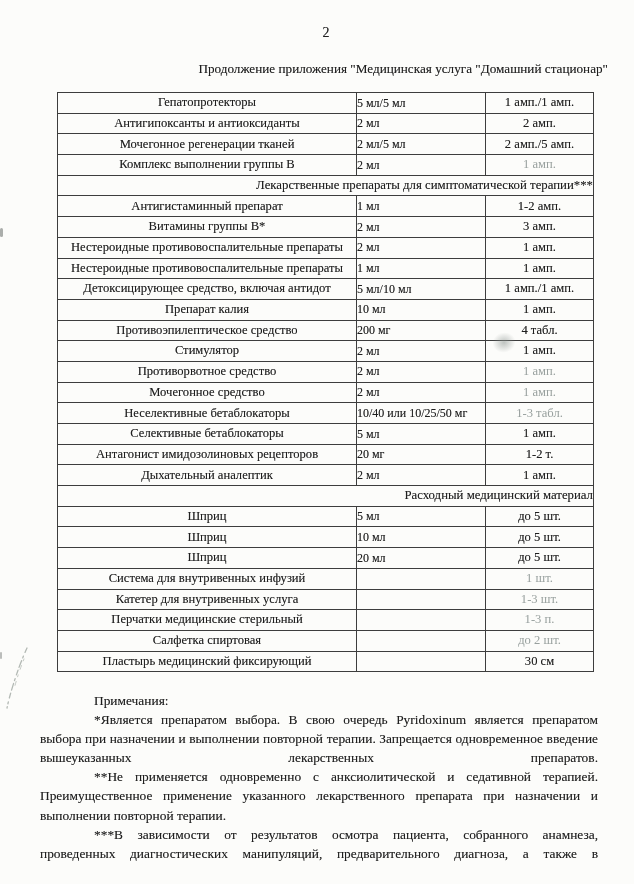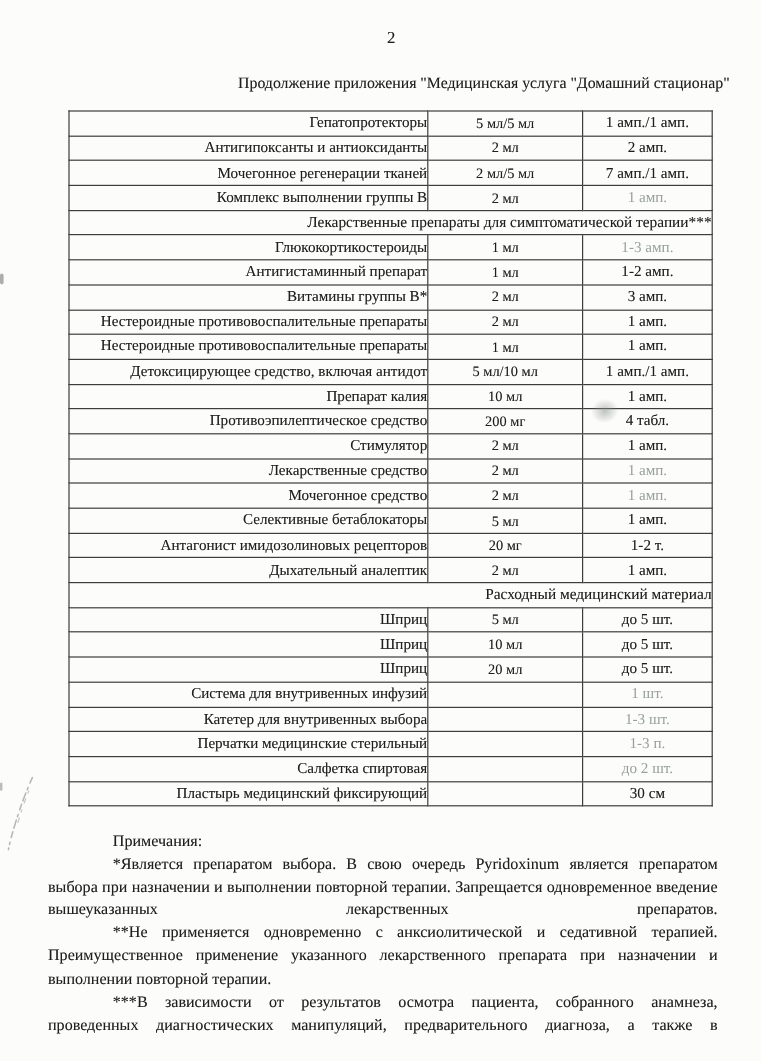--- a/index.html
+++ b/index.html
@@ -23,22 +23,22 @@
   table.drug-table{
     position:absolute;top:92px;left:57px;
     width:536px;border-collapse:collapse;table-layout:fixed;
     font-size:12.6px;line-height:1.05;
   }
   table.drug-table td{
     border:1px solid #3d3d3d;
     height:19.7px;padding:0;vertical-align:middle;
     overflow:hidden;
   }
-  td.c-name{padding-left:6px;text-align:right;}
-  td.c-dose{text-align:center;white-space:nowrap;font-size:12px;}
+  td.c-name{padding-left:6px;text-align:center;}
+  td.c-dose{white-space:nowrap;font-size:12px;}
   td.c-qty{text-align:center;white-space:nowrap;}
   td.section{text-align:right;font-size:12.8px;}
   td.faded{color:#98a09e;text-shadow:none;}
   .notes{
     position:absolute;left:40px;top:691px;width:558px;
     font-size:13.4px;line-height:19.1px;
     text-align:justify;
   }
   .notes p{margin:0;text-indent:54px;}
   .notes p.cont{text-align-last:justify;}
@@ -73,34 +73,29 @@
           <td class="c-qty">1 амп./1 амп.</td>
         </tr>
         <tr>
           <td class="c-name">Антигипоксанты и антиоксиданты</td>
           <td class="c-dose">2 мл</td>
           <td class="c-qty">2 амп.</td>
         </tr>
         <tr>
           <td class="c-name">Мочегонное регенерации тканей</td>
           <td class="c-dose">2 мл/5 мл</td>
-          <td class="c-qty">7 амп./1 амп.</td>
+          <td class="c-qty">2 амп./5 амп.</td>
         </tr>
         <tr>
           <td class="c-name">Комплекс выполнении группы В</td>
           <td class="c-dose">2 мл</td>
           <td class="c-qty faded">1 амп.</td>
         </tr>
         <tr>
           <td colspan="3" class="section">Лекарственные препараты для симптоматической терапии***</td>
-        </tr>
-        <tr>
-          <td class="c-name">Глюкокортикостероиды</td>
-          <td class="c-dose">1 мл</td>
-          <td class="c-qty faded">1-3 амп.</td>
         </tr>
         <tr>
           <td class="c-name">Антигистаминный препарат</td>
           <td class="c-dose">1 мл</td>
           <td class="c-qty">1-2 амп.</td>
         </tr>
         <tr>
           <td class="c-name">Витамины группы В*</td>
           <td class="c-dose">2 мл</td>
           <td class="c-qty">3 амп.</td>
@@ -129,28 +124,33 @@
           <td class="c-name">Противоэпилептическое средство</td>
           <td class="c-dose">200 мг</td>
           <td class="c-qty">4 табл.</td>
         </tr>
         <tr>
           <td class="c-name">Стимулятор</td>
           <td class="c-dose">2 мл</td>
           <td class="c-qty">1 амп.</td>
         </tr>
         <tr>
-          <td class="c-name">Лекарственные средство</td>
+          <td class="c-name">Противорвотное средство</td>
           <td class="c-dose">2 мл</td>
           <td class="c-qty faded">1 амп.</td>
         </tr>
         <tr>
           <td class="c-name">Мочегонное средство</td>
           <td class="c-dose">2 мл</td>
           <td class="c-qty faded">1 амп.</td>
+        </tr>
+        <tr>
+          <td class="c-name">Неселективные бетаблокаторы</td>
+          <td class="c-dose">10/40 или 10/25/50 мг</td>
+          <td class="c-qty faded">1-3 табл.</td>
         </tr>
         <tr>
           <td class="c-name">Селективные бетаблокаторы</td>
           <td class="c-dose">5 мл</td>
           <td class="c-qty">1 амп.</td>
         </tr>
         <tr>
           <td class="c-name">Антагонист имидозолиновых рецепторов</td>
           <td class="c-dose">20 мг</td>
           <td class="c-qty">1-2 т.</td>
@@ -177,21 +177,21 @@
           <td class="c-name">Шприц</td>
           <td class="c-dose">20 мл</td>
           <td class="c-qty">до 5 шт.</td>
         </tr>
         <tr>
           <td class="c-name">Система для внутривенных инфузий</td>
           <td class="c-dose"></td>
           <td class="c-qty faded">1 шт.</td>
         </tr>
         <tr>
-          <td class="c-name">Катетер для внутривенных выбора</td>
+          <td class="c-name">Катетер для внутривенных услуга</td>
           <td class="c-dose"></td>
           <td class="c-qty faded">1-3 шт.</td>
         </tr>
         <tr>
           <td class="c-name">Перчатки медицинские стерильный</td>
           <td class="c-dose"></td>
           <td class="c-qty faded">1-3 п.</td>
         </tr>
         <tr>
           <td class="c-name">Салфетка спиртовая</td>

